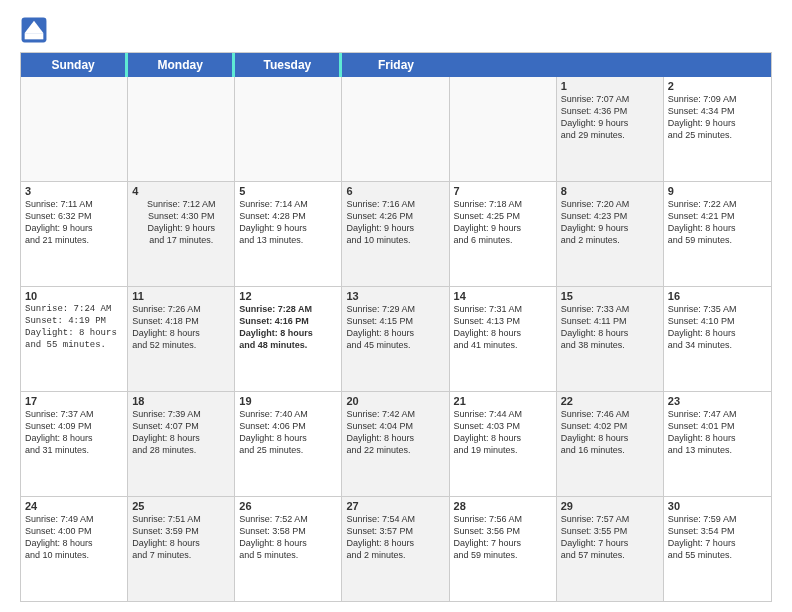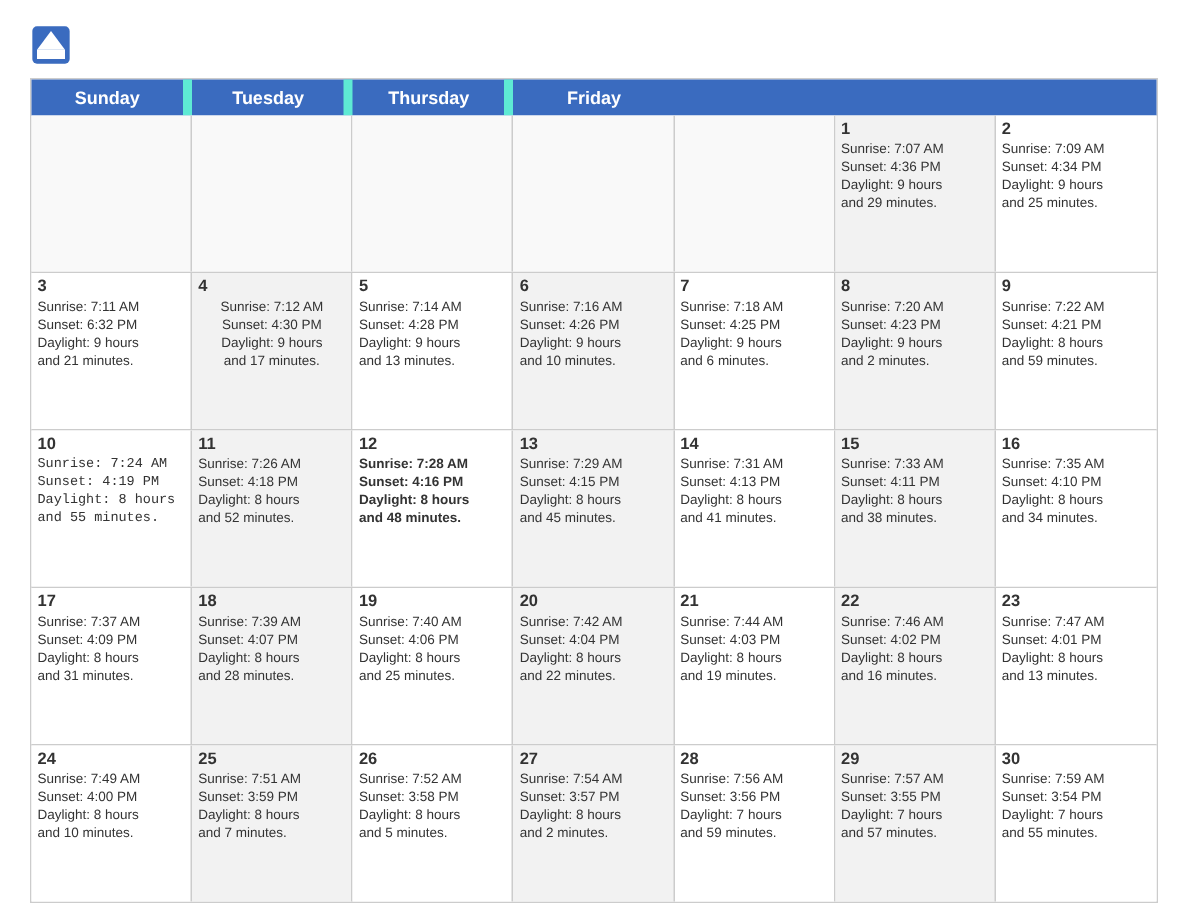--- a/index.html
+++ b/index.html
@@ -65,21 +65,21 @@
       display: grid;
       grid-template-columns: repeat(7, 1fr);
       background: #3a6bbf;
     }
     .cal-header-cell {
       color: #fff;
       font-size: 12px;
       font-weight: bold;
       text-align: center;
       padding: 5px 2px;
-      border-right: 6px solid #5eead4;
+      border-right: 3px solid #5eead4;
     }
     .cal-header-cell:last-child { border-right: none; }
     .cal-body {
       flex: 1;
       display: flex;
       flex-direction: column;
     }
     .cal-row {
       flex: 1;
       display: grid;
@@ -129,22 +129,22 @@
     </div>
     <div class="title-block">
       <div class="month-title"></div>
       <div class="location"></div>
     </div>
   </div>
 
   <div class="calendar">
     <div class="cal-header">
     <div class="cal-header-cell">Sunday</div>
+        <div class="cal-header-cell">Monday</div>
         <div class="cal-header-cell">Tuesday</div>
-        <div class="cal-header-cell">Thursday</div>
         <div class="cal-header-cell">Friday</div>
       </div>
     <div class="cal-body">
     <div class="cal-row">
           <div class="cal-cell empty"></div>
           <div class="cal-cell empty"></div>
           <div class="cal-cell empty"></div>
           <div class="cal-cell empty"></div>
           <div class="cal-cell empty"></div>
           <div class="cal-cell shaded">

